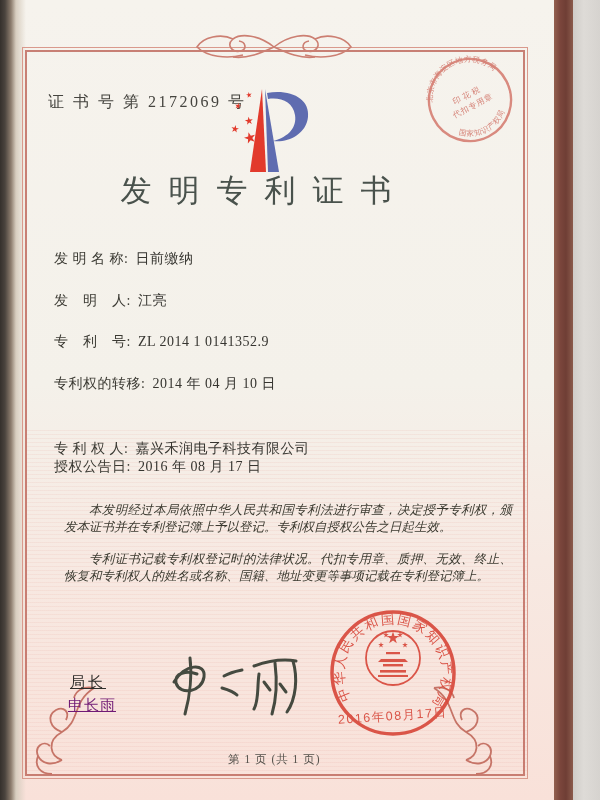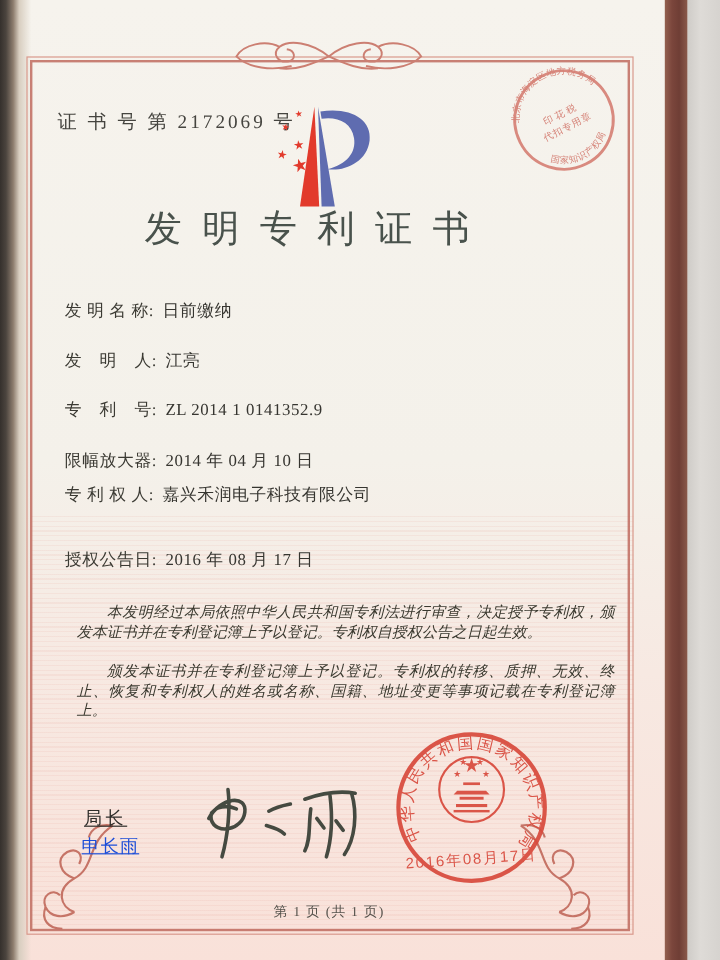--- a/index.html
+++ b/index.html
@@ -22,27 +22,27 @@
     background:linear-gradient(90deg,#cfccc8,#dedbd7 40%,#d6d3cf);}
   
   .frame{left:22px;top:47px;width:504px;height:730px;border:1px solid #d9998c;}
   .frame::before{content:"";position:absolute;inset:2px;border:2px solid #c06b5f;opacity:.85;}
   
   .cert-no{left:48px;top:92px;font-size:16px;letter-spacing:2.5px;color:#45443f;}
   .title{left:22px;top:170px;width:468px;text-align:center;font-size:31px;
     letter-spacing:17px;text-indent:17px;color:#49524c;}
   .field-row{left:54px;font-size:14px;color:#3b3a33;letter-spacing:.5px;white-space:nowrap;}
   .field-row .val{margin-left:7px;color:#363530;}
-  .f0{top:250px}.f1{top:292px}.f2{top:333px}.f3{top:375px}.f4{top:404px}.f5{top:458px}
+  .f0{top:250px}.f1{top:292px}.f2{top:333px}.f3{top:375px}.f4{top:440px}.f5{top:458px}
   .body-text{left:48px;top:486px;width:480px;font-size:12.5px;line-height:16.5px;
     color:#3a392f;text-align:justify;font-style:italic;}
   .body-text p{margin:16px;text-indent:2em;}
   .sans{font-family:"Liberation Sans","DejaVu Sans",sans-serif;text-decoration:underline;}
   .director-label{left:70px;top:673px;font-size:15px;color:#2e2d2a;letter-spacing:3px;}
-  .director-name{left:68px;top:696px;font-size:15px;color:#1d4ed8;letter-spacing:1px;}
+  .director-name{left:68px;top:696px;font-size:15px;color:#701a75;letter-spacing:1px;}
   .page-no{left:228px;top:752px;font-size:11.5px;color:#55524c;letter-spacing:1px;}
   
   .seal-main{left:298px;top:578px;width:190px;height:190px;opacity:.92;}
   .seal-tax{left:424px;top:54px;width:92px;height:92px;transform:rotate(-27deg);opacity:.85;}
   .sig{left:158px;top:652px;width:150px;height:75px;}
   svg text{font-family:"Liberation Sans","DejaVu Sans",sans-serif;}
 </style>
 </head>
 <body>
 
@@ -104,32 +104,32 @@
 <div class="abs field-row f0">
   <span>发 明 名 称:</span><span class="val">日前缴纳</span>
 </div>
 <div class="abs field-row f1">
   <span>发　明　人:</span><span class="val">江亮</span>
 </div>
 <div class="abs field-row f2">
   <span>专　利　号:</span><span class="val">ZL 2014 1 0141352.9</span>
 </div>
 <div class="abs field-row f3">
-  <span>限幅放大器:</span><span class="val">2014 年 04 月 10 日</span>
+  <span>专利权的转移:</span><span class="val">2014 年 04 月 10 日</span>
 </div>
 <div class="abs field-row f4">
   <span>专 利 权 人:</span><span class="val">嘉兴禾润电子科技有限公司</span>
 </div>
 <div class="abs field-row f5">
   <span>授权公告日:</span><span class="val">2016 年 08 月 17 日</span>
 </div>
 
 <div class="abs body-text">
   <p>本发明经过本局依照中华人民共和国专利法进行审查，决定授予专利权，颁发本证书并在专利登记簿上予以登记。专利权自授权公告之日起生效。</p>
-  <p>颁发本证书并在专利登记簿上予以登记。专利权的转移、质押、无效、终止、恢复和专利权人的姓名或名称、国籍、地址变更等事项记载在专利登记簿上。</p>
+  <p>专利证书记载专利权登记时的法律状况。代扣专用章、质押、无效、终止、恢复和专利权人的姓名或名称、国籍、地址变更等事项记载在专利登记簿上。</p>
 </div>
 
 <div class="abs sans director-label">局长</div>
 <div class="abs sans director-name">申长雨</div>
 
 <svg class="abs sig" viewBox="0 0 150 75">
   <g stroke="#363d33" stroke-width="3" stroke-linecap="round" fill="none" opacity="0.92">
     <path d="M16 30 C 26 12, 48 10, 46 25 C 44 40, 22 44, 18 31 C 16 21, 29 18, 39 22"></path>
     <path d="M32 6 C 34 22, 32 44, 27 62"></path>
     <path d="M66 24 C 73 20, 79 19, 84 18"></path>

